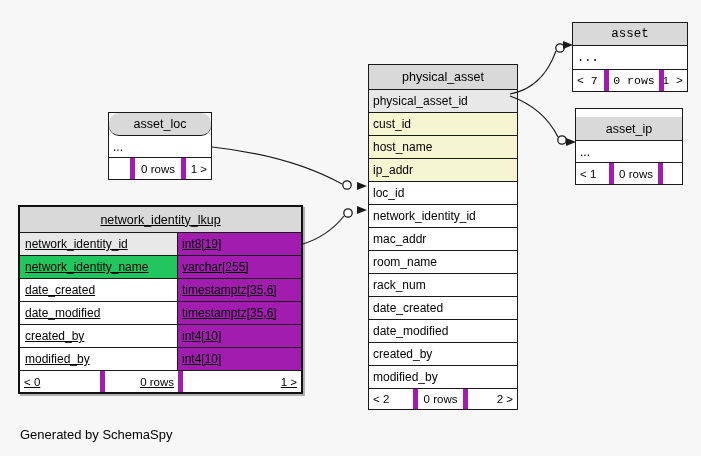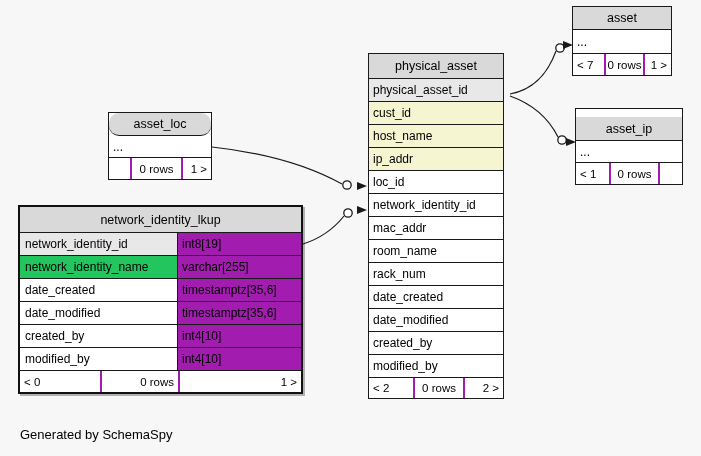--- a/index.html
+++ b/index.html
@@ -48,38 +48,38 @@
     padding-left: 4px; height: 100%; flex: 1;
     background: #a21caf;
   }
   .t-footer { display: flex; background: #fff; }
   .t-footer .fcell {
     display: flex; align-items: center;
     padding: 0 4px;
     overflow: hidden; white-space: nowrap;
     font-size: 11.5px;
   }
-  .t-footer .fcell + .fcell { border-left: 2px solid #a21caf; }
+  .t-footer .fcell + .fcell { border-left: 5px solid #a21caf; }
   .fcell.left  { justify-content: flex-start; }
   .fcell.mid   { justify-content: center; flex: 1; }
   .fcell.right { justify-content: flex-end; }
   #rel-layer {
     position: absolute; left: 0; top: 0;
     width: 701px; height: 456px;
     pointer-events: none; z-index: 5;
   }
   #generated-note {
     position: absolute; left: 20px; top: 427px;
     font-size: 13px;
   }
 </style>
 </head>
 <body>
 
-<div class="dbtable" style="left:572px; top:6px; width:100px;">
+<div class="dbtable" style="left:572px; top:22px; width:116px;font-family:Liberation Mono, monospace;">
   <div class="t-header" style="height:23px;">asset</div>
   <div class="t-row" style="height:24px;">...</div>
   <div class="t-footer" style="height:21px;">
     <div class="fcell left" style="width:31px;">&lt; 7</div>
     <div class="fcell mid">0 rows</div>
     <div class="fcell right" style="width:28px;">1 &gt;</div>
   </div>
 </div>
 
 <div class="dbtable" style="left:575px; top:108px; width:108px;">
@@ -95,21 +95,21 @@
 <div class="dbtable" style="left:108px; top:112px; width:104px;">
   <div class="t-header" style="height:23px;border-radius:10px;">asset_loc</div>
   <div class="t-row" style="height:22px;">...</div>
   <div class="t-footer" style="height:21px;">
     <div class="fcell left" style="width:21px;"></div>
     <div class="fcell mid">0 rows</div>
     <div class="fcell right" style="width:30px;">1 &gt;</div>
   </div>
 </div>
 
-<div class="dbtable" style="left:368px; top:53px; width:136px;">
+<div class="dbtable" style="left:368px; top:64px; width:150px;">
   <div class="t-header" style="height:25px;">physical_asset</div>
   <div class="t-row pk" style="height:23px;">physical_asset_id</div>
   <div class="t-row indexed" style="height:23px;">cust_id</div>
   <div class="t-row indexed" style="height:23px;">host_name</div>
   <div class="t-row indexed" style="height:23px;">ip_addr</div>
   <div class="t-row" style="height:23px;">loc_id</div>
   <div class="t-row" style="height:23px;">network_identity_id</div>
   <div class="t-row" style="height:23px;">mac_addr</div>
   <div class="t-row" style="height:23px;">room_name</div>
   <div class="t-row" style="height:23px;">rack_num</div>
@@ -117,21 +117,21 @@
   <div class="t-row" style="height:23px;">date_modified</div>
   <div class="t-row" style="height:23px;">created_by</div>
   <div class="t-row" style="height:23px;">modified_by</div>
   <div class="t-footer" style="height:20px;">
     <div class="fcell left" style="width:44px;">&lt; 2</div>
     <div class="fcell mid" style="flex:0 0 50px;">0 rows</div>
     <div class="fcell right" style="flex:1;">2 &gt;</div>
   </div>
 </div>
 
-<div class="dbtable focus" style="left:18px; top:205px; width:285px;">
+<div class="dbtable focus" style="left:18px; top:205px; width:285px;text-decoration:underline;">
   <div class="t-header" style="height:26px;">network_identity_lkup</div>
 
   <div class="t-row split" style="height:23px;">
     <div class="cell-name pk" style="width:158px; background:#e8e8e8;">network_identity_id</div>
     <div class="cell-type">int8[19]</div>
   </div>
   <div class="t-row split" style="height:23px;">
     <div class="cell-name" style="width:158px; background:#22c55e;">network_identity_name</div>
     <div class="cell-type">varchar[255]</div>
   </div>

